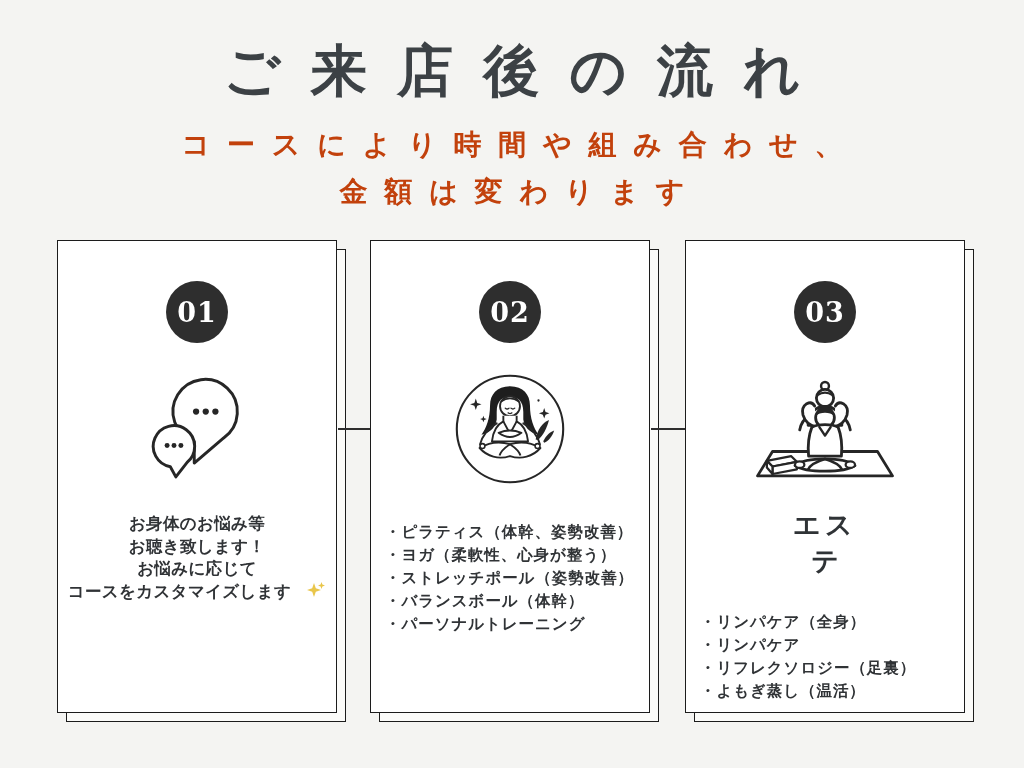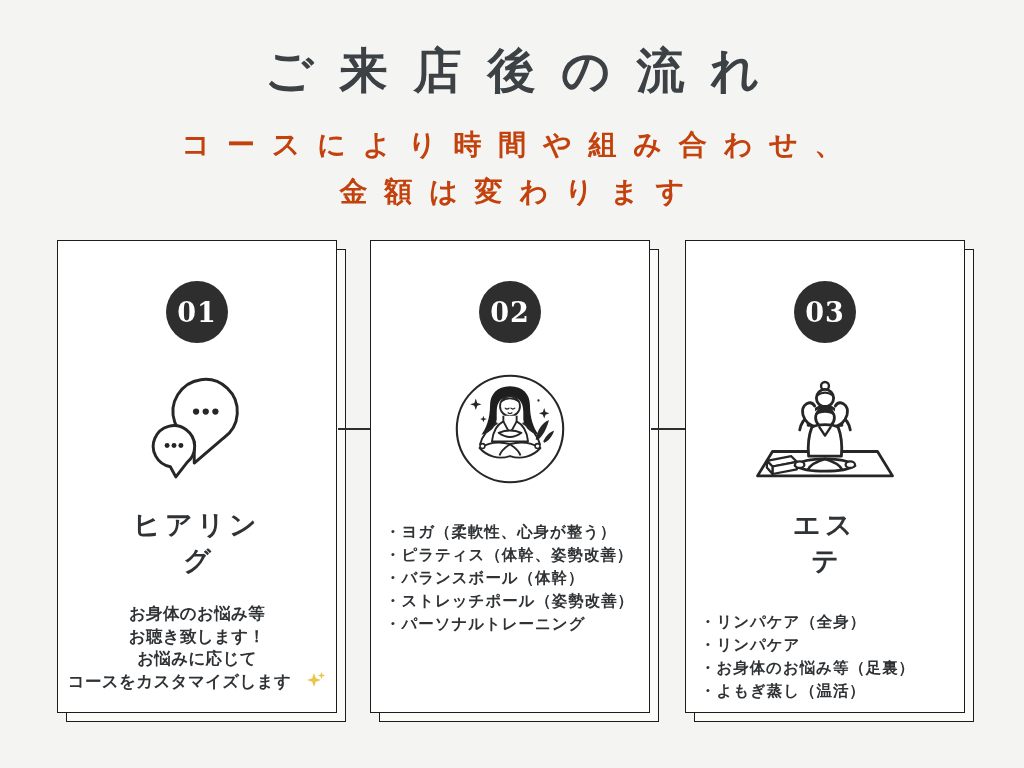--- a/index.html
+++ b/index.html
@@ -9,21 +9,21 @@
     background:#f4f4f2;
   }
   .page{
     position:relative; width:1024px; height:768px;
     background:#f4f4f2; overflow:hidden; color:#3c4043;
   }
 
   
   .title{
     position:absolute; top:38px; left:0; width:100%;
-    text-align:center; font-size:48px; font-weight:600; line-height:64px;
+    text-align:center; font-size:56px; font-weight:600; line-height:64px;
     color:#3c4145;
   }
   .title .ls{ letter-spacing:0.54em; margin-right:-0.54em; }
   .subtitle{
     position:absolute; top:121px; left:0; width:100%;
     text-align:center; font-size:28px; font-weight:600; line-height:47px;
     color:#c2410c;
   }
   .subtitle .ls{ letter-spacing:0.6em; margin-right:-0.6em; }
 
@@ -116,23 +116,20 @@
         <g fill="#262626">
           <circle cx="49" cy="41" r="3.4"></circle>
             <circle cx="59.5" cy="41" r="3.4"></circle>
             <circle cx="70" cy="41" r="3.4"></circle>
           <circle cx="17.5" cy="78" r="2.7"></circle>
             <circle cx="25" cy="78" r="2.7"></circle>
             <circle cx="32.5" cy="78" r="2.7"></circle>
         </g>
       </svg>
     </div>
-    <div class="card-title">
-      <span class="ls">ヒアリング</span>
-    </div>
     <div class="card-body">
       <div class="body-line">お身体のお悩み等</div>
       <div class="body-line">お聴き致します！</div>
       <div class="body-line">お悩みに応じて</div>
       <div class="body-line body-line-last">
         <span>コースをカスタマイズします</span>
         <svg class="sparkle-svg" width="20" height="20" viewBox="0 0 20 20">
           <path d="M8 3 L9.8 8.2 L15 10 L9.8 11.8 L8 17 L6.2 11.8 L1 10 L6.2 8.2 Z" fill="#e9c64b"></path>
           <path d="M15.5 2 L16.4 4.6 L19 5.5 L16.4 6.4 L15.5 9 L14.6 6.4 L12 5.5 L14.6 4.6 Z" fill="#e9c64b"></path>
         </svg>
@@ -171,24 +168,24 @@
         <path d="M24 28 L25.5 32.5 L30 34 L25.5 35.5 L24 40 L22.5 35.5 L18 34 L22.5 32.5 Z" fill="#262626"></path>
         <path d="M32 46 L32.9 48.6 L35.5 49.5 L32.9 50.4 L32 53 L31.1 50.4 L28.5 49.5 L31.1 48.6 Z" fill="#262626"></path>
         <path d="M96 38 L97.4 42.1 L101.5 43.5 L97.4 44.9 L96 49 L94.6 44.9 L90.5 43.5 L94.6 42.1 Z" fill="#262626"></path>
         <circle cx="90" cy="30" r="1.2" fill="#262626"></circle>
 
         <path d="M87 71 C89 60 94 53.5 101 50.5 C99 59 95 66.5 89.5 71.5 Z" fill="#262626"></path>
         <path d="M95 73 C98 66.5 102 63 106.5 61.5 C104.5 68 100.5 72.5 96 74.5 Z" fill="#262626"></path>
       </svg>
     </div>
     <ul class="card-list">
+      <li>・ピラティス（体幹、姿勢改善）</li>
       <li>・ヨガ（柔軟性、心身が整う）</li>
-      <li>・ピラティス（体幹、姿勢改善）</li>
+      <li>・ストレッチポール（姿勢改善）</li>
       <li>・バランスボール（体幹）</li>
-      <li>・ストレッチポール（姿勢改善）</li>
       <li>・パーソナルトレーニング</li>
     </ul>
   </div>
 
   <div class="card card-3">
     <div class="badge">
       <span>03</span>
     </div>
     <div class="icon-box">
       <svg class="lineart" width="150" height="106" viewBox="0 0 160 112">
@@ -223,18 +220,18 @@
           <ellipse cx="107" cy="94" rx="5" ry="3.4" fill="#ffffff" stroke-width="2.4"></ellipse>
         </g>
       </svg>
     </div>
     <div class="card-title">
       <span class="ls">エステ</span>
     </div>
     <ul class="card-list">
       <li>・リンパケア（全身）</li>
       <li>・リンパケア</li>
-      <li>・お身体のお悩み等（足裏）</li>
+      <li>・リフレクソロジー（足裏）</li>
       <li>・よもぎ蒸し（温活）</li>
     </ul>
   </div>
 
 </div>
 
 </body></html>

